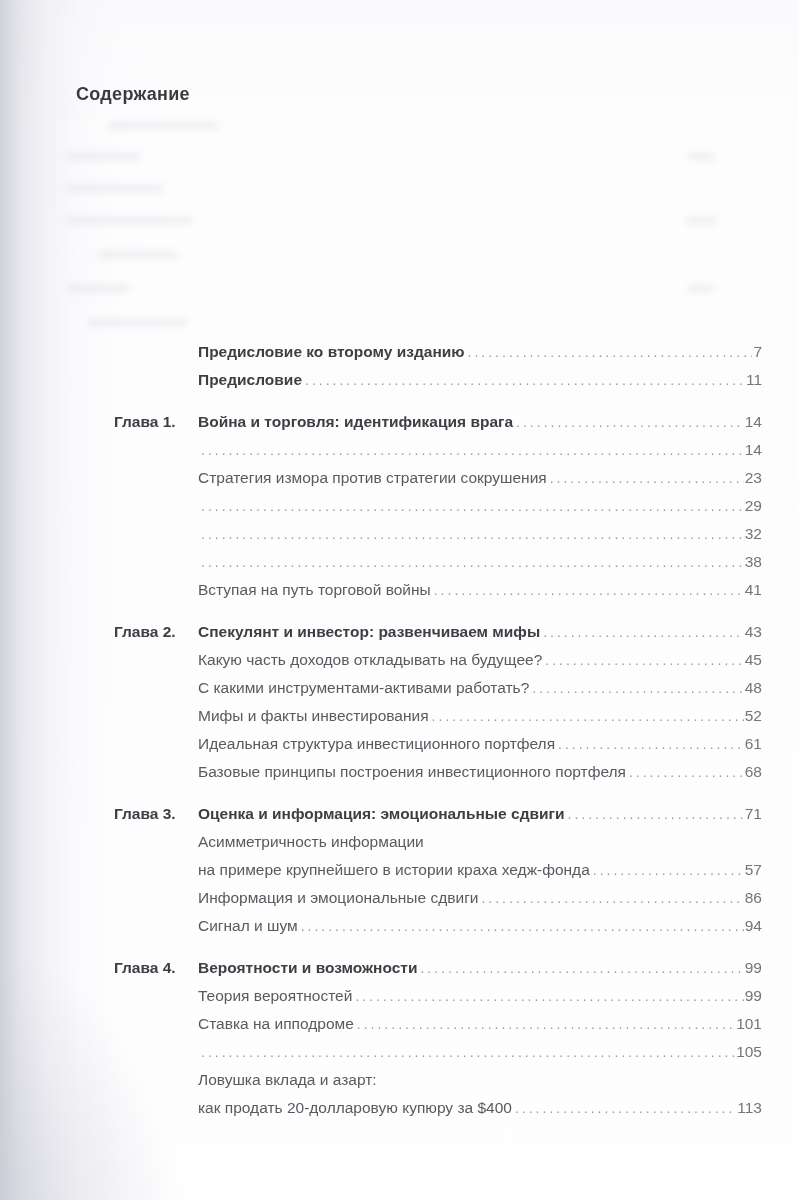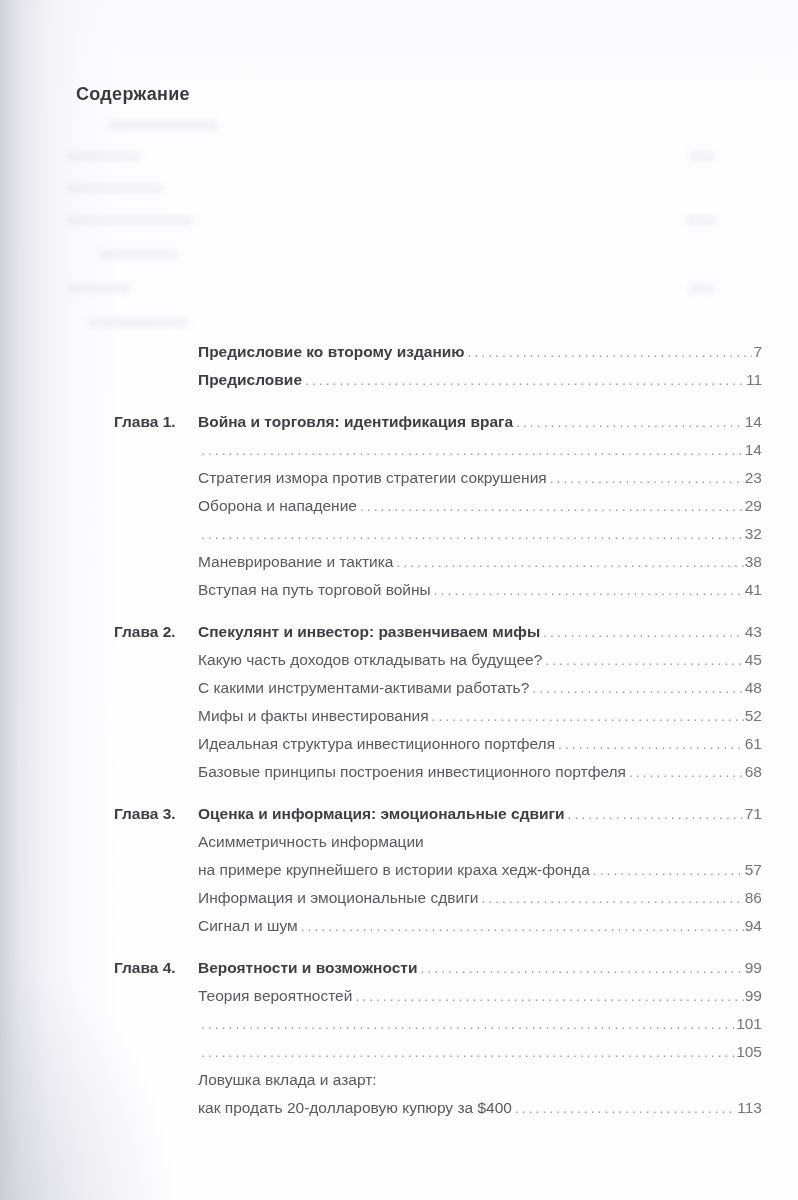--- a/index.html
+++ b/index.html
@@ -101,32 +101,30 @@
         <span class="pagenum">14</span>
       </div>
       <div class="toc-row">
         <span class="gutter"></span>
         <span class="label">Стратегия измора против стратегии сокрушения</span>
         <span class="dots">................................................................................................................................................................</span>
         <span class="pagenum">23</span>
       </div>
       <div class="toc-row">
         <span class="gutter"></span>
-        <span class="label">Оборона и нападение</span>
         <span class="dots">................................................................................................................................................................</span>
         <span class="pagenum">29</span>
       </div>
       <div class="toc-row">
         <span class="gutter"></span>
         <span class="dots">................................................................................................................................................................</span>
         <span class="pagenum">32</span>
       </div>
       <div class="toc-row">
         <span class="gutter"></span>
-        <span class="label">Маневрирование и тактика</span>
         <span class="dots">................................................................................................................................................................</span>
         <span class="pagenum">38</span>
       </div>
       <div class="toc-row">
         <span class="gutter"></span>
         <span class="label">Вступая на путь торговой войны</span>
         <span class="dots">................................................................................................................................................................</span>
         <span class="pagenum">41</span>
       </div>
       <div class="toc-row bold chapter-heading">
@@ -200,20 +198,21 @@
         <span class="pagenum">99</span>
       </div>
       <div class="toc-row">
         <span class="gutter"></span>
         <span class="label">Теория вероятностей</span>
         <span class="dots">................................................................................................................................................................</span>
         <span class="pagenum">99</span>
       </div>
       <div class="toc-row">
         <span class="gutter"></span>
+        <span class="label">Ставка на ипподроме</span>
         <span class="dots">................................................................................................................................................................</span>
         <span class="pagenum">101</span>
       </div>
       <div class="toc-row">
         <span class="gutter"></span>
         <span class="dots">................................................................................................................................................................</span>
         <span class="pagenum">105</span>
       </div>
       <div class="toc-row">
         <span class="gutter"></span>

